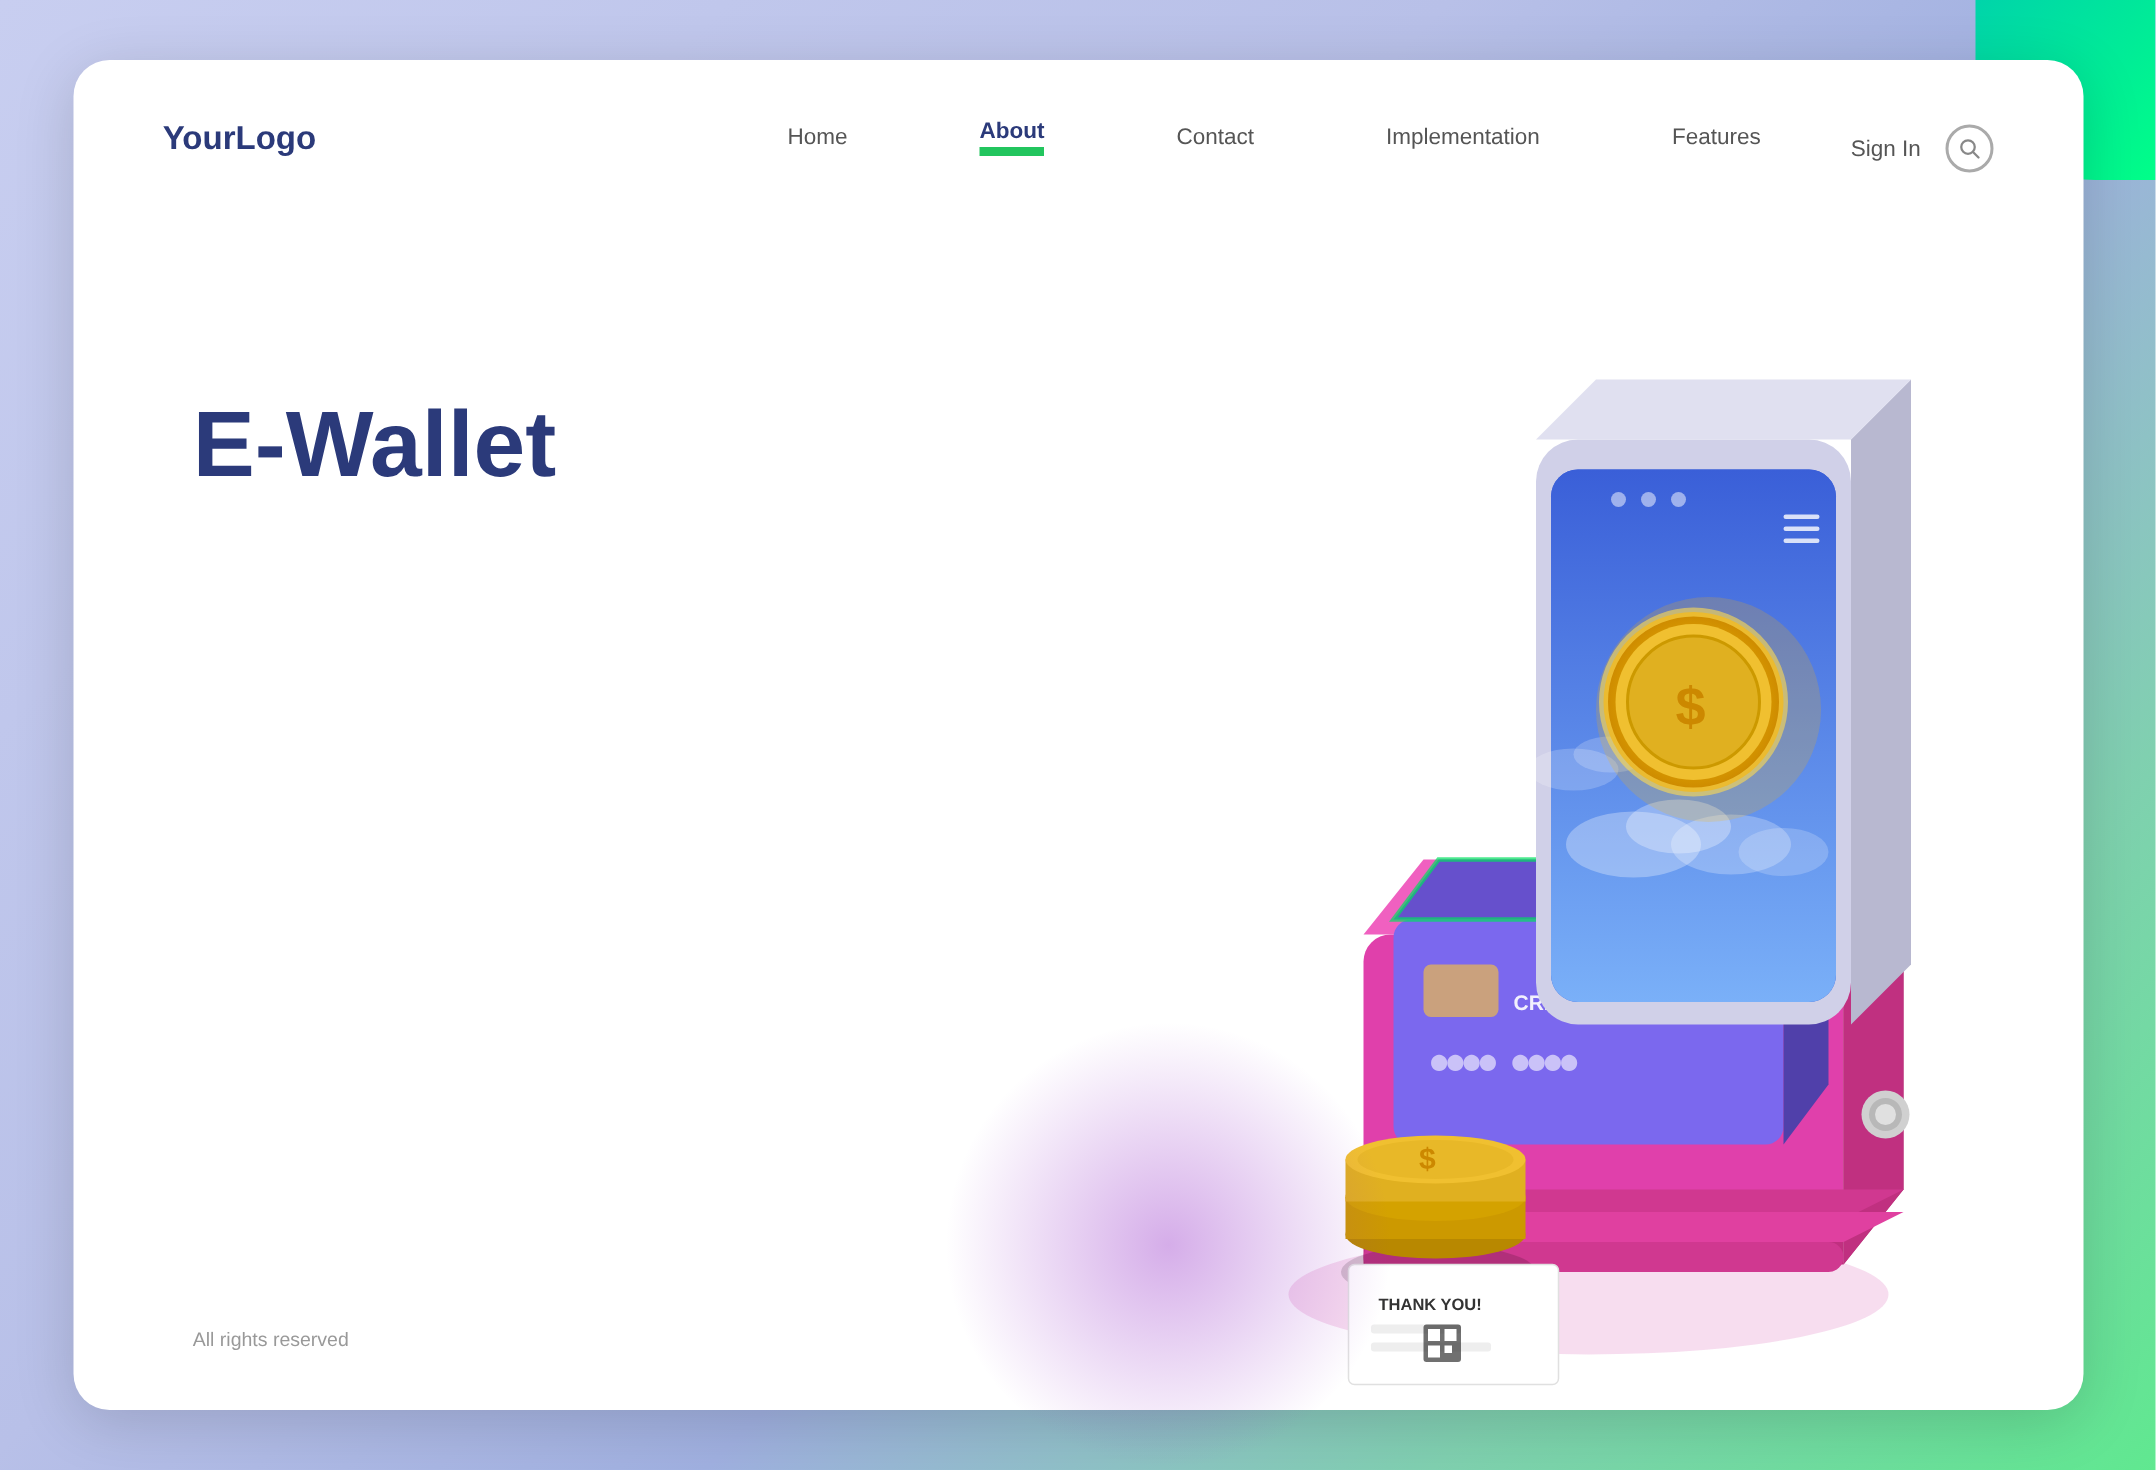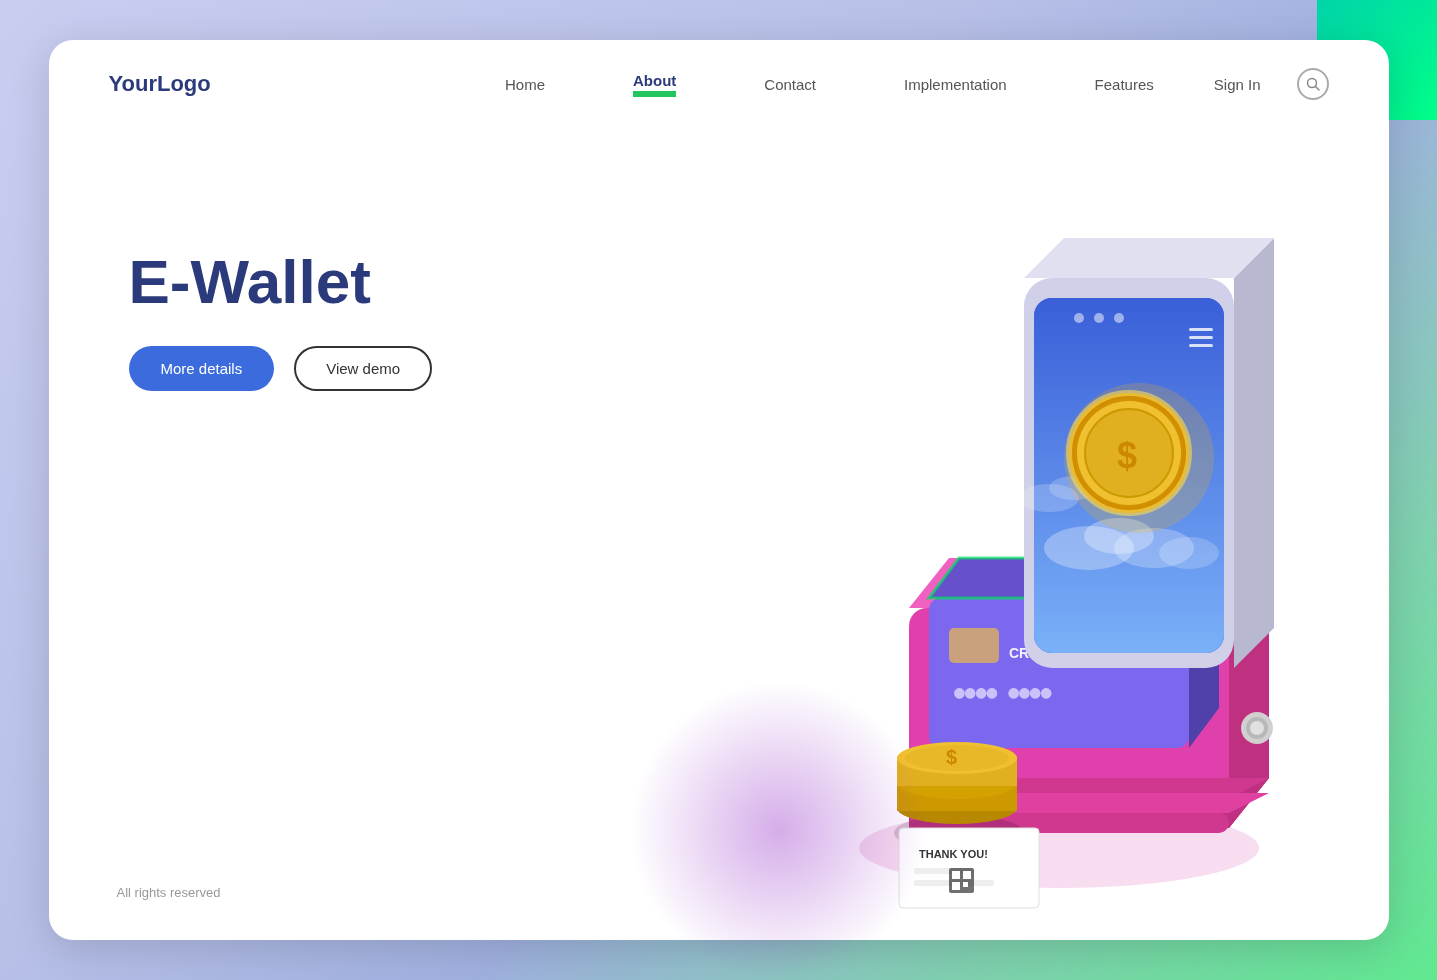--- a/index.html
+++ b/index.html
@@ -72,21 +72,22 @@
     }
     .nav-link.active {
       color: #2b3a7a;
       font-weight: 600;
       border-bottom: 6px solid #22c55e;
       padding-bottom: 2px;
     }
     .nav-right {
       display: flex;
       align-items: center;
-      gap: 36px;
+      gap: 16px;
+      margin-top: 15px;
     }
     .sign-in {
       font-size: 15px;
       color: #555;
       cursor: pointer;
     }
     .search-icon-btn {
       width: 32px; height: 32px;
       border-radius: 50%;
       border: 2px solid #aaa;
@@ -145,21 +146,21 @@
       border: 2px solid #333;
       padding: 12px 30px;
       border-radius: 30px;
       font-size: 15px;
       cursor: pointer;
       font-weight: 500;
     }
     .footer-text {
       position: absolute;
       bottom: 40px;
-      left: 68px;
+      left: 80px;
       font-size: 13px;
       color: #999;
     }
 
     
     .illustration {
       flex: 1;
       position: relative;
       height: 100%;
       display: flex;
@@ -189,24 +190,20 @@
           <line x1="9.5" y1="9.5" x2="13" y2="13" stroke="#888" stroke-width="1.5" stroke-linecap="round"></line>
         </svg>
       </div>
     </div>
   </nav>
 
   <div class="main-content">
 
     <div class="text-section">
       <h1 class="hero-title">E-Wallet</h1>
-      <div class="btn-group">
-        <button class="btn-primary">More details</button>
-        <button class="btn-outline">View demo</button>
-      </div>
     </div>
 
     <div class="illustration">
       <svg width="750" height="780" viewBox="0 0 750 780" fill="none" xmlns="http://www.w3.org/2000/svg">
 
         <ellipse cx="450" cy="680" rx="200" ry="40" fill="rgba(200,30,150,0.15)"></ellipse>
 
         <rect x="300" y="440" width="320" height="220" rx="18" fill="#e040ab"></rect>
 
         <polygon points="300,440 620,440 660,390 340,390" fill="#f060c0"></polygon>

